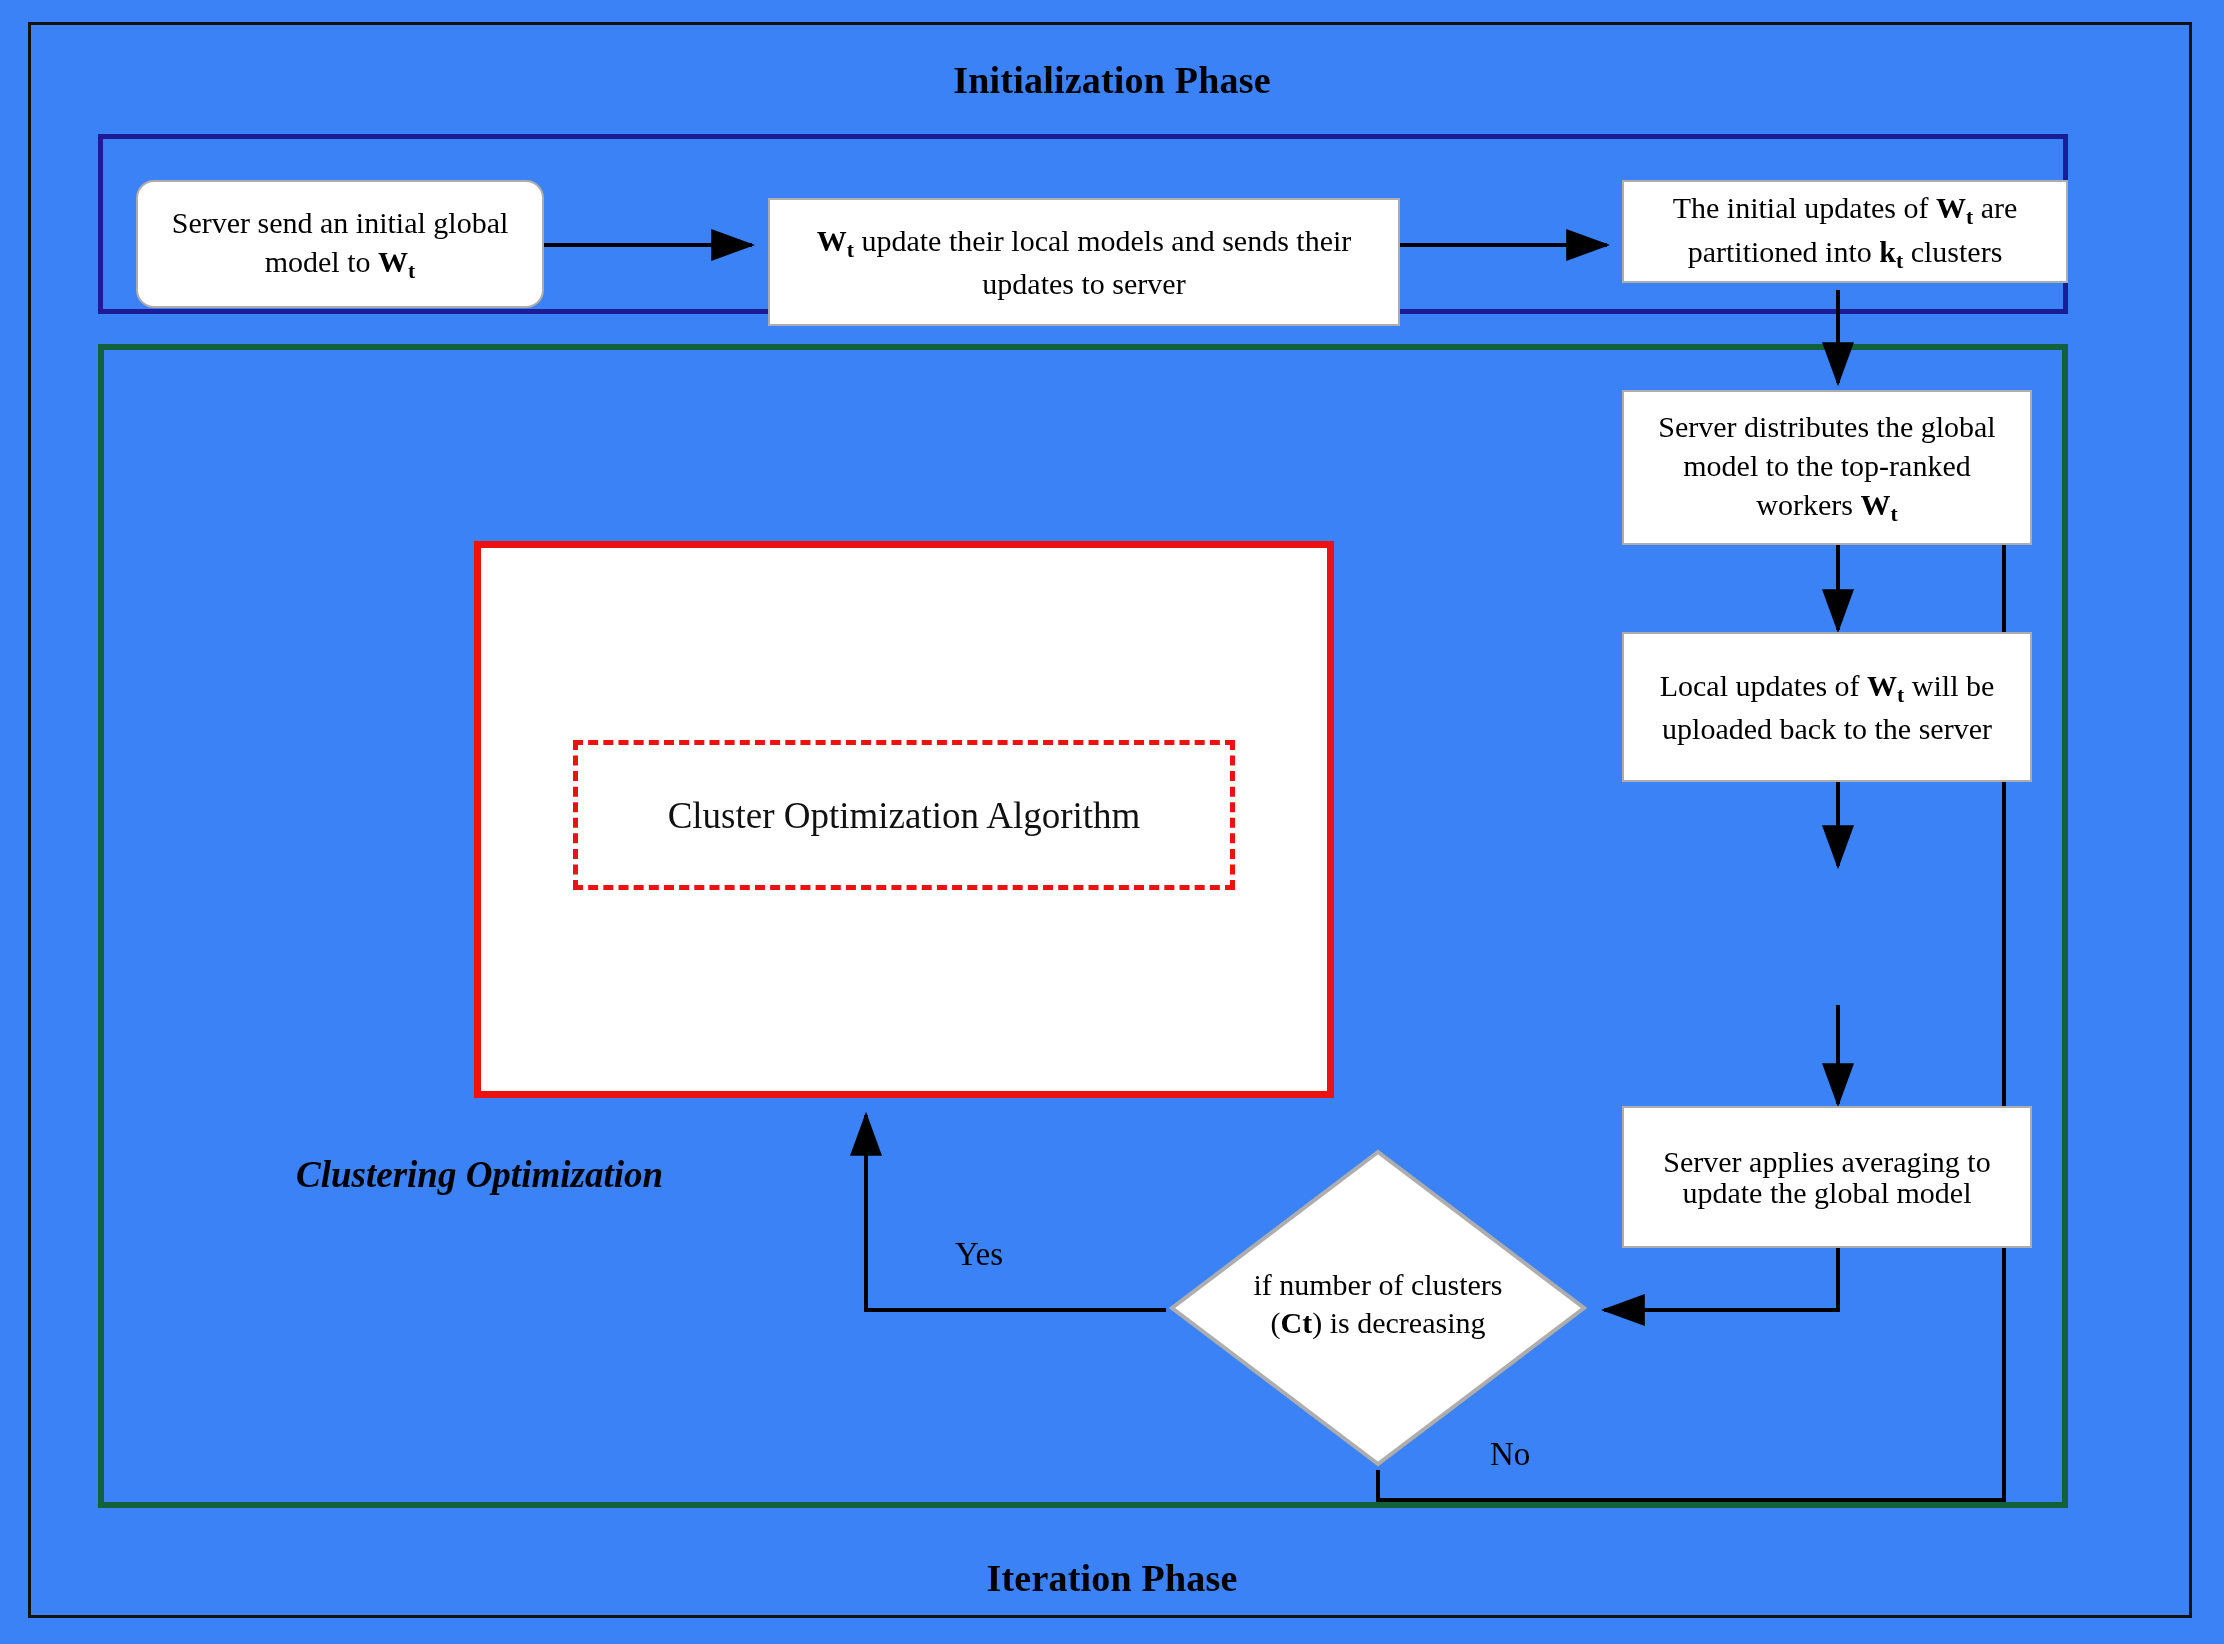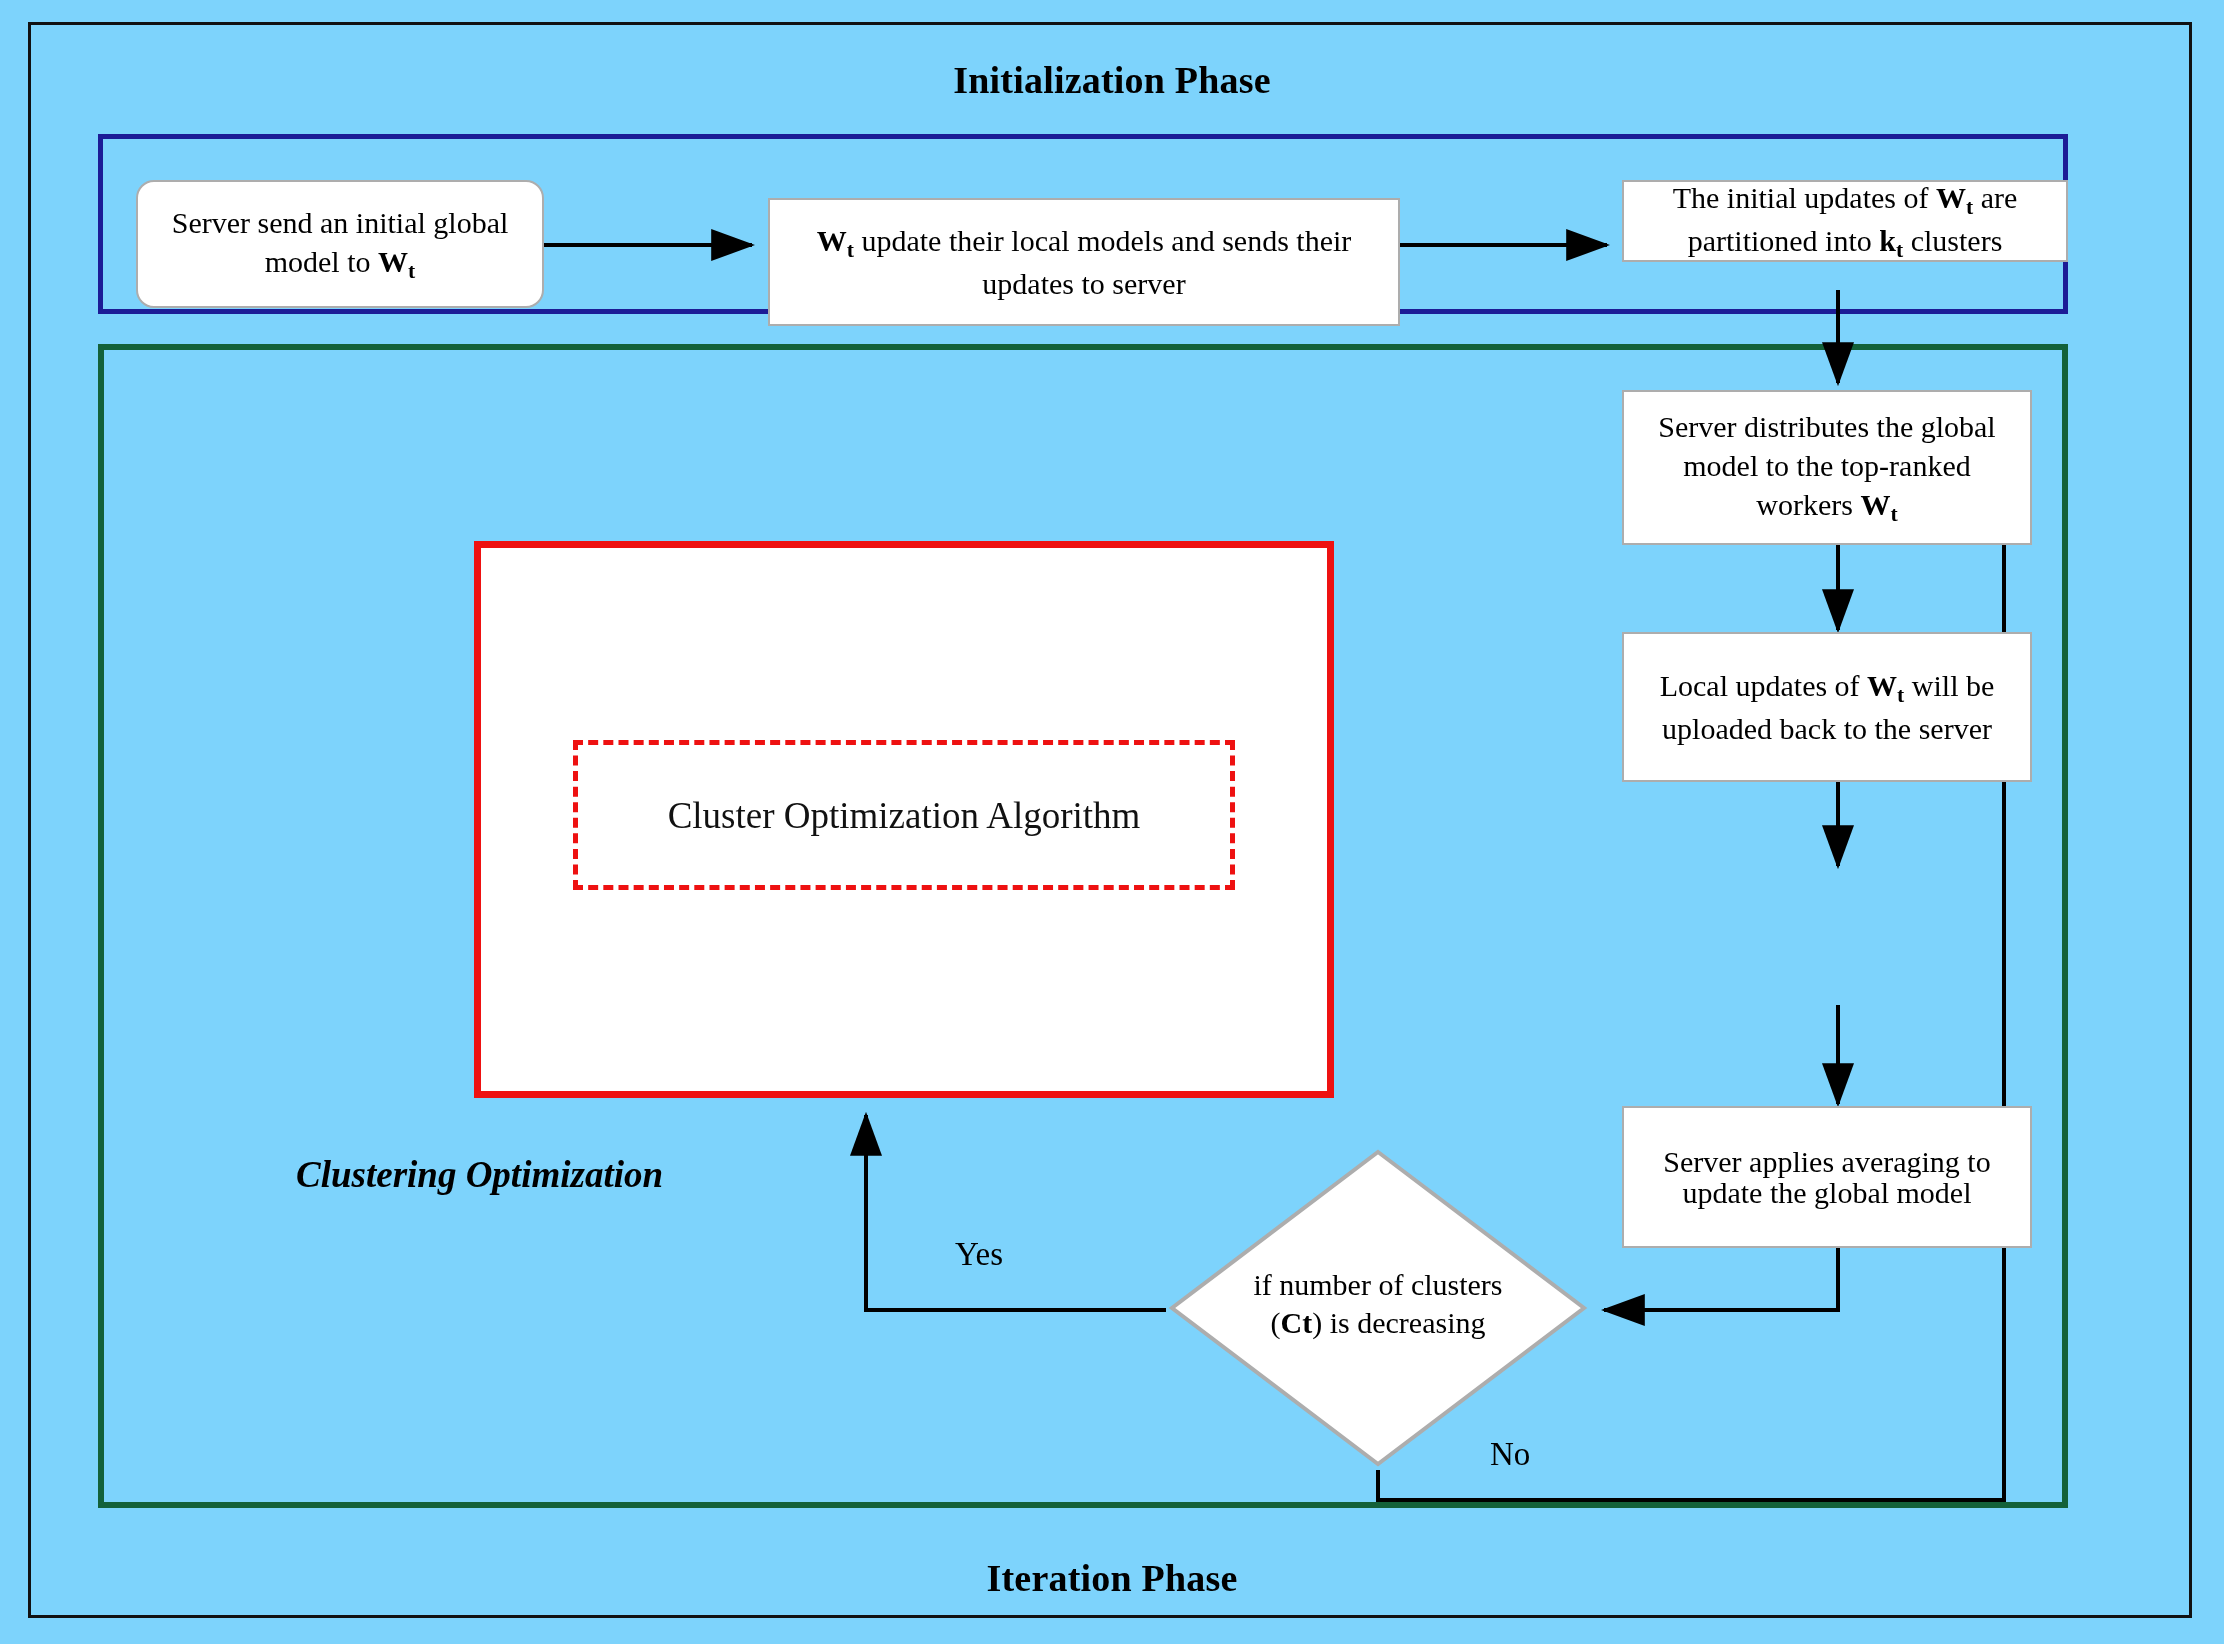--- a/index.html
+++ b/index.html
@@ -7,21 +7,21 @@
     padding: 0;
     background: #ffffff;
   }
   body {
     font-family: "Liberation Serif", "DejaVu Serif", serif;
   }
   #canvas {
     position: relative;
     width: 2224px;
     height: 1644px;
-    background: #7dd3fc;
+    background: #3b82f6;
     overflow: hidden;
   }
   
   .outer-frame {
     position: absolute;
     left: 28px;
     top: 22px;
     width: 2164px;
     height: 1596px;
     border: 3px solid #111111;
@@ -204,21 +204,21 @@
     </span>
   </div>
 
   <div class="node" style="left:768px; top:198px; width:632px; height:128px;font-family:Liberation Serif, serif;">
     <span>
       <b>W<span class="sub">t</span></b> update their local models and sends their<br>
       updates to server
     </span>
   </div>
 
-  <div class="node" style="left:1622px; top:180px; width:446px; height:82px;">
+  <div class="node" style="left:1622px; top:180px; width:446px; height:103px;">
     <span>
       The initial updates of <b>W<span class="sub">t</span></b> are<br>
       partitioned into <b>k<span class="sub">t</span></b> clusters
     </span>
   </div>
 
   <div class="node" style="left:1622px; top:390px; width:410px; height:155px;">
     <span>
       Server distributes the global<br>
       model to the top-ranked<br>

